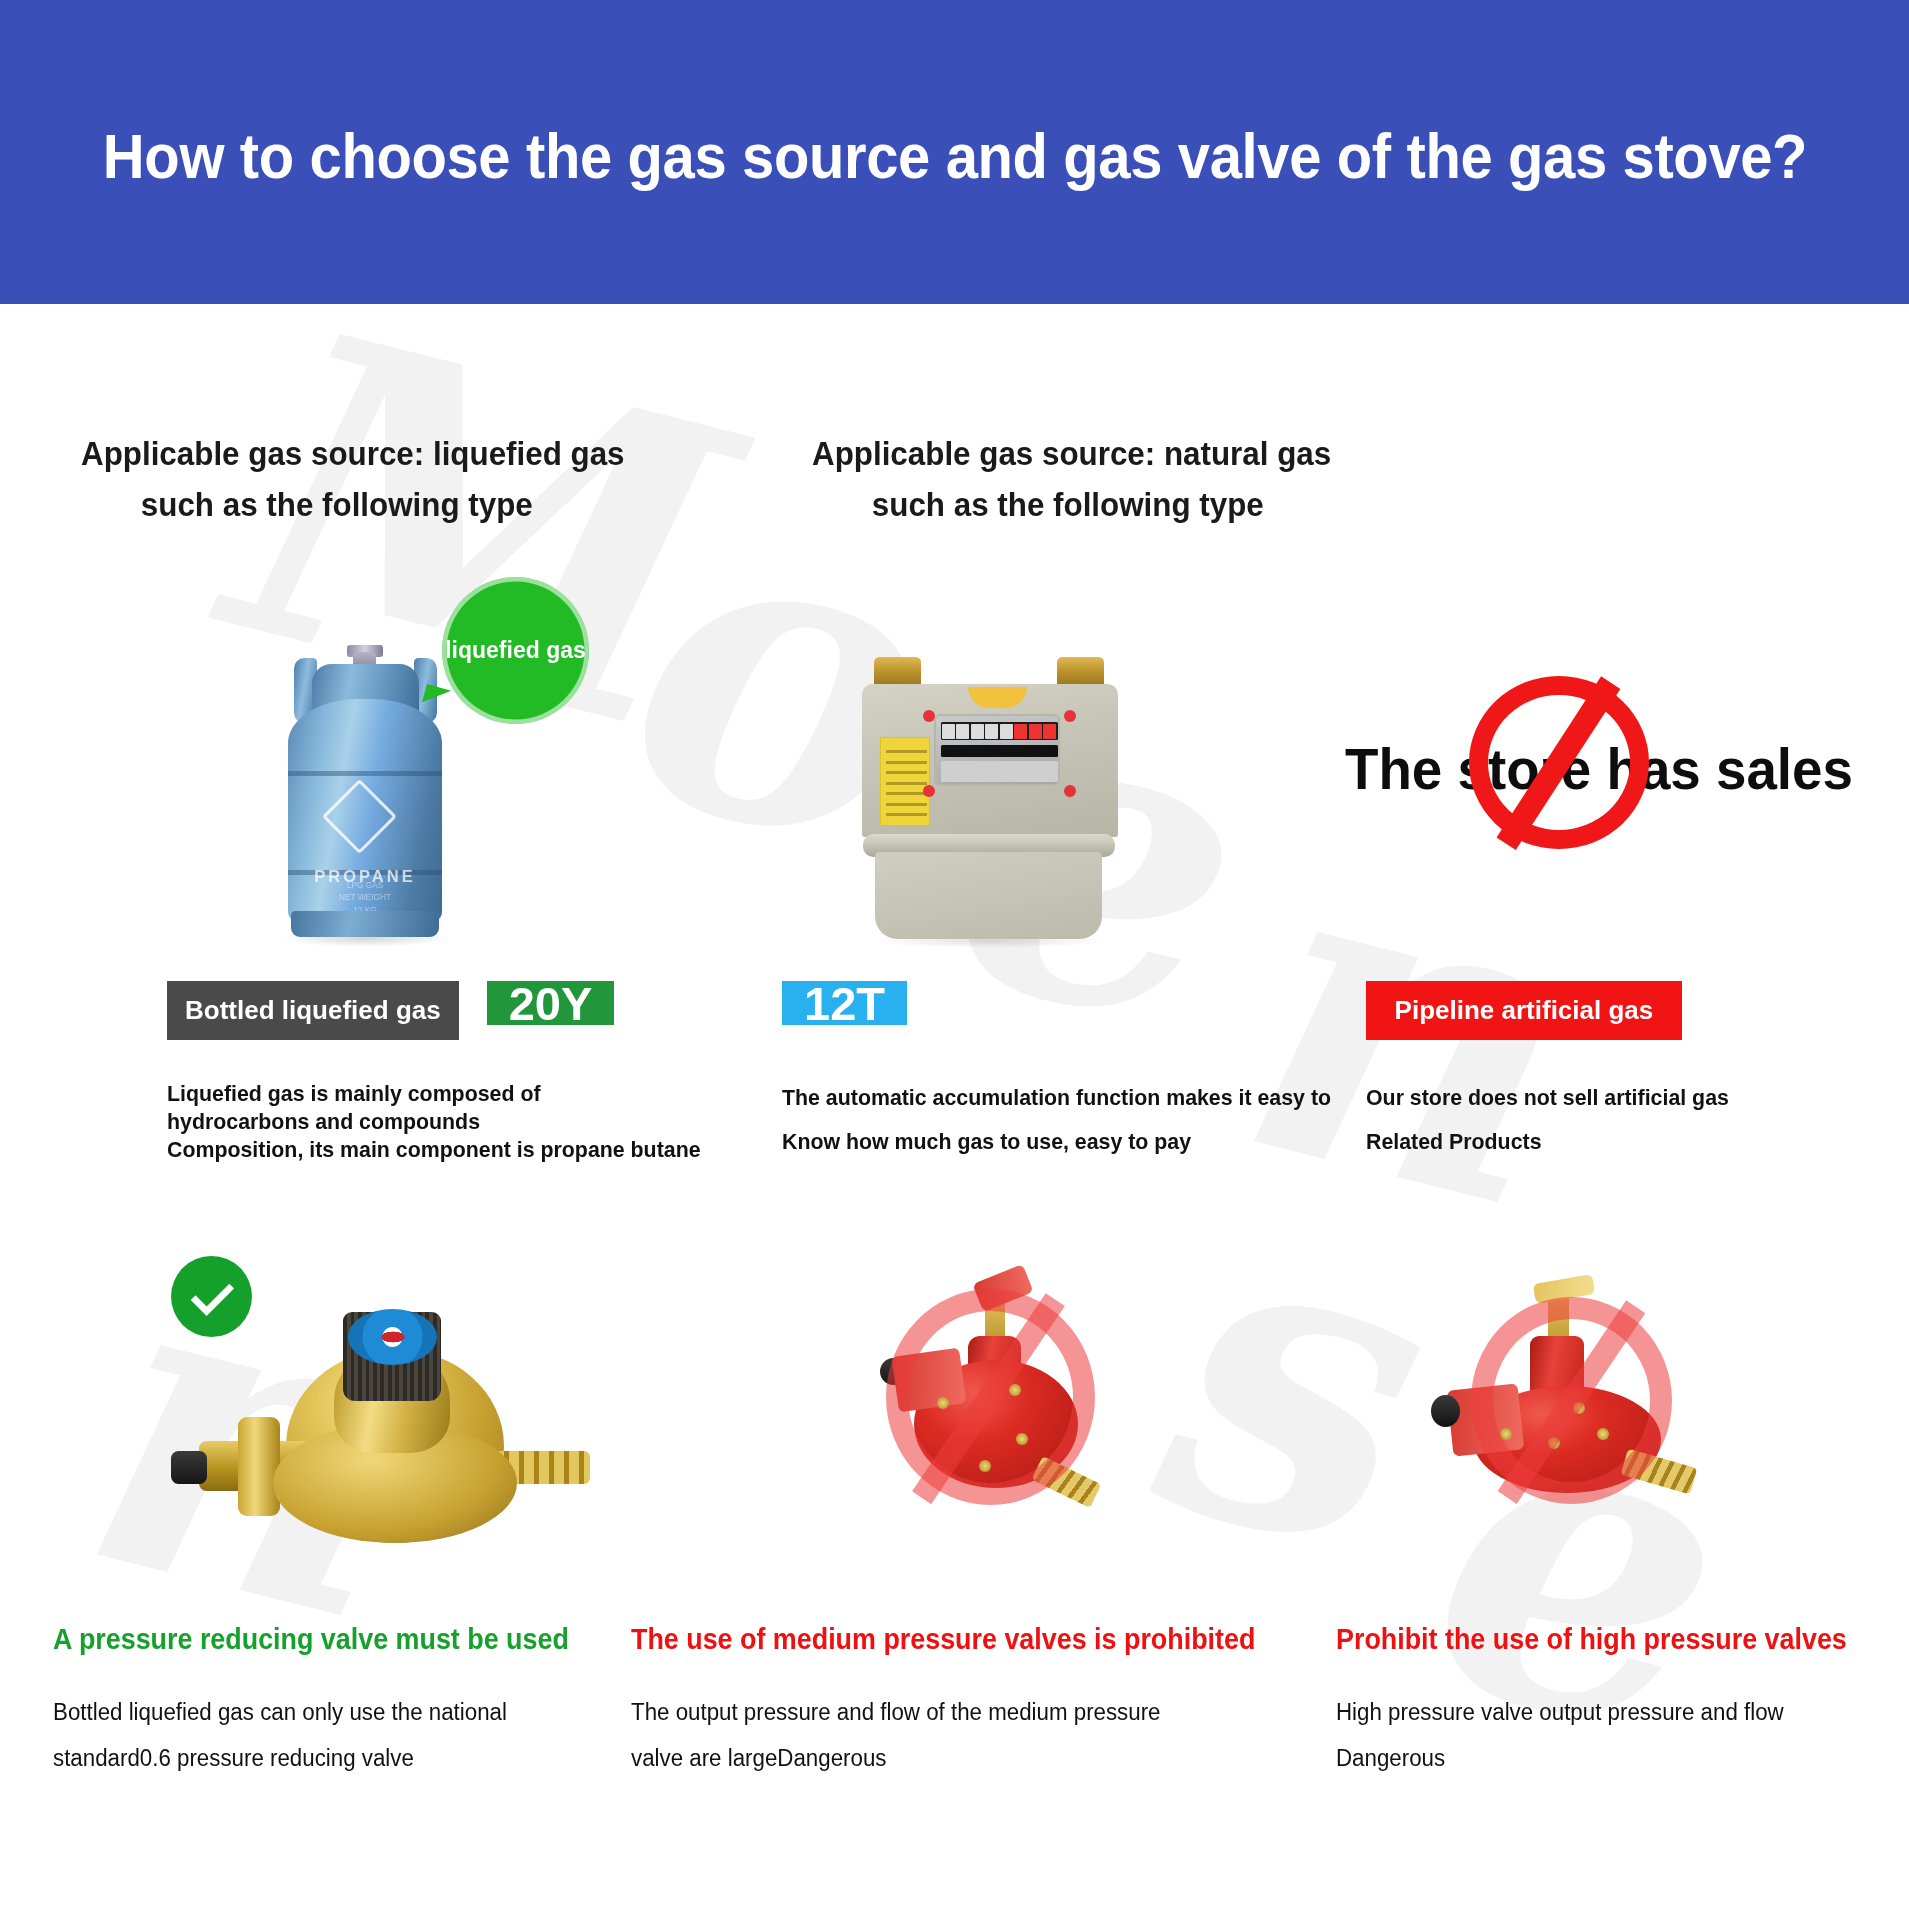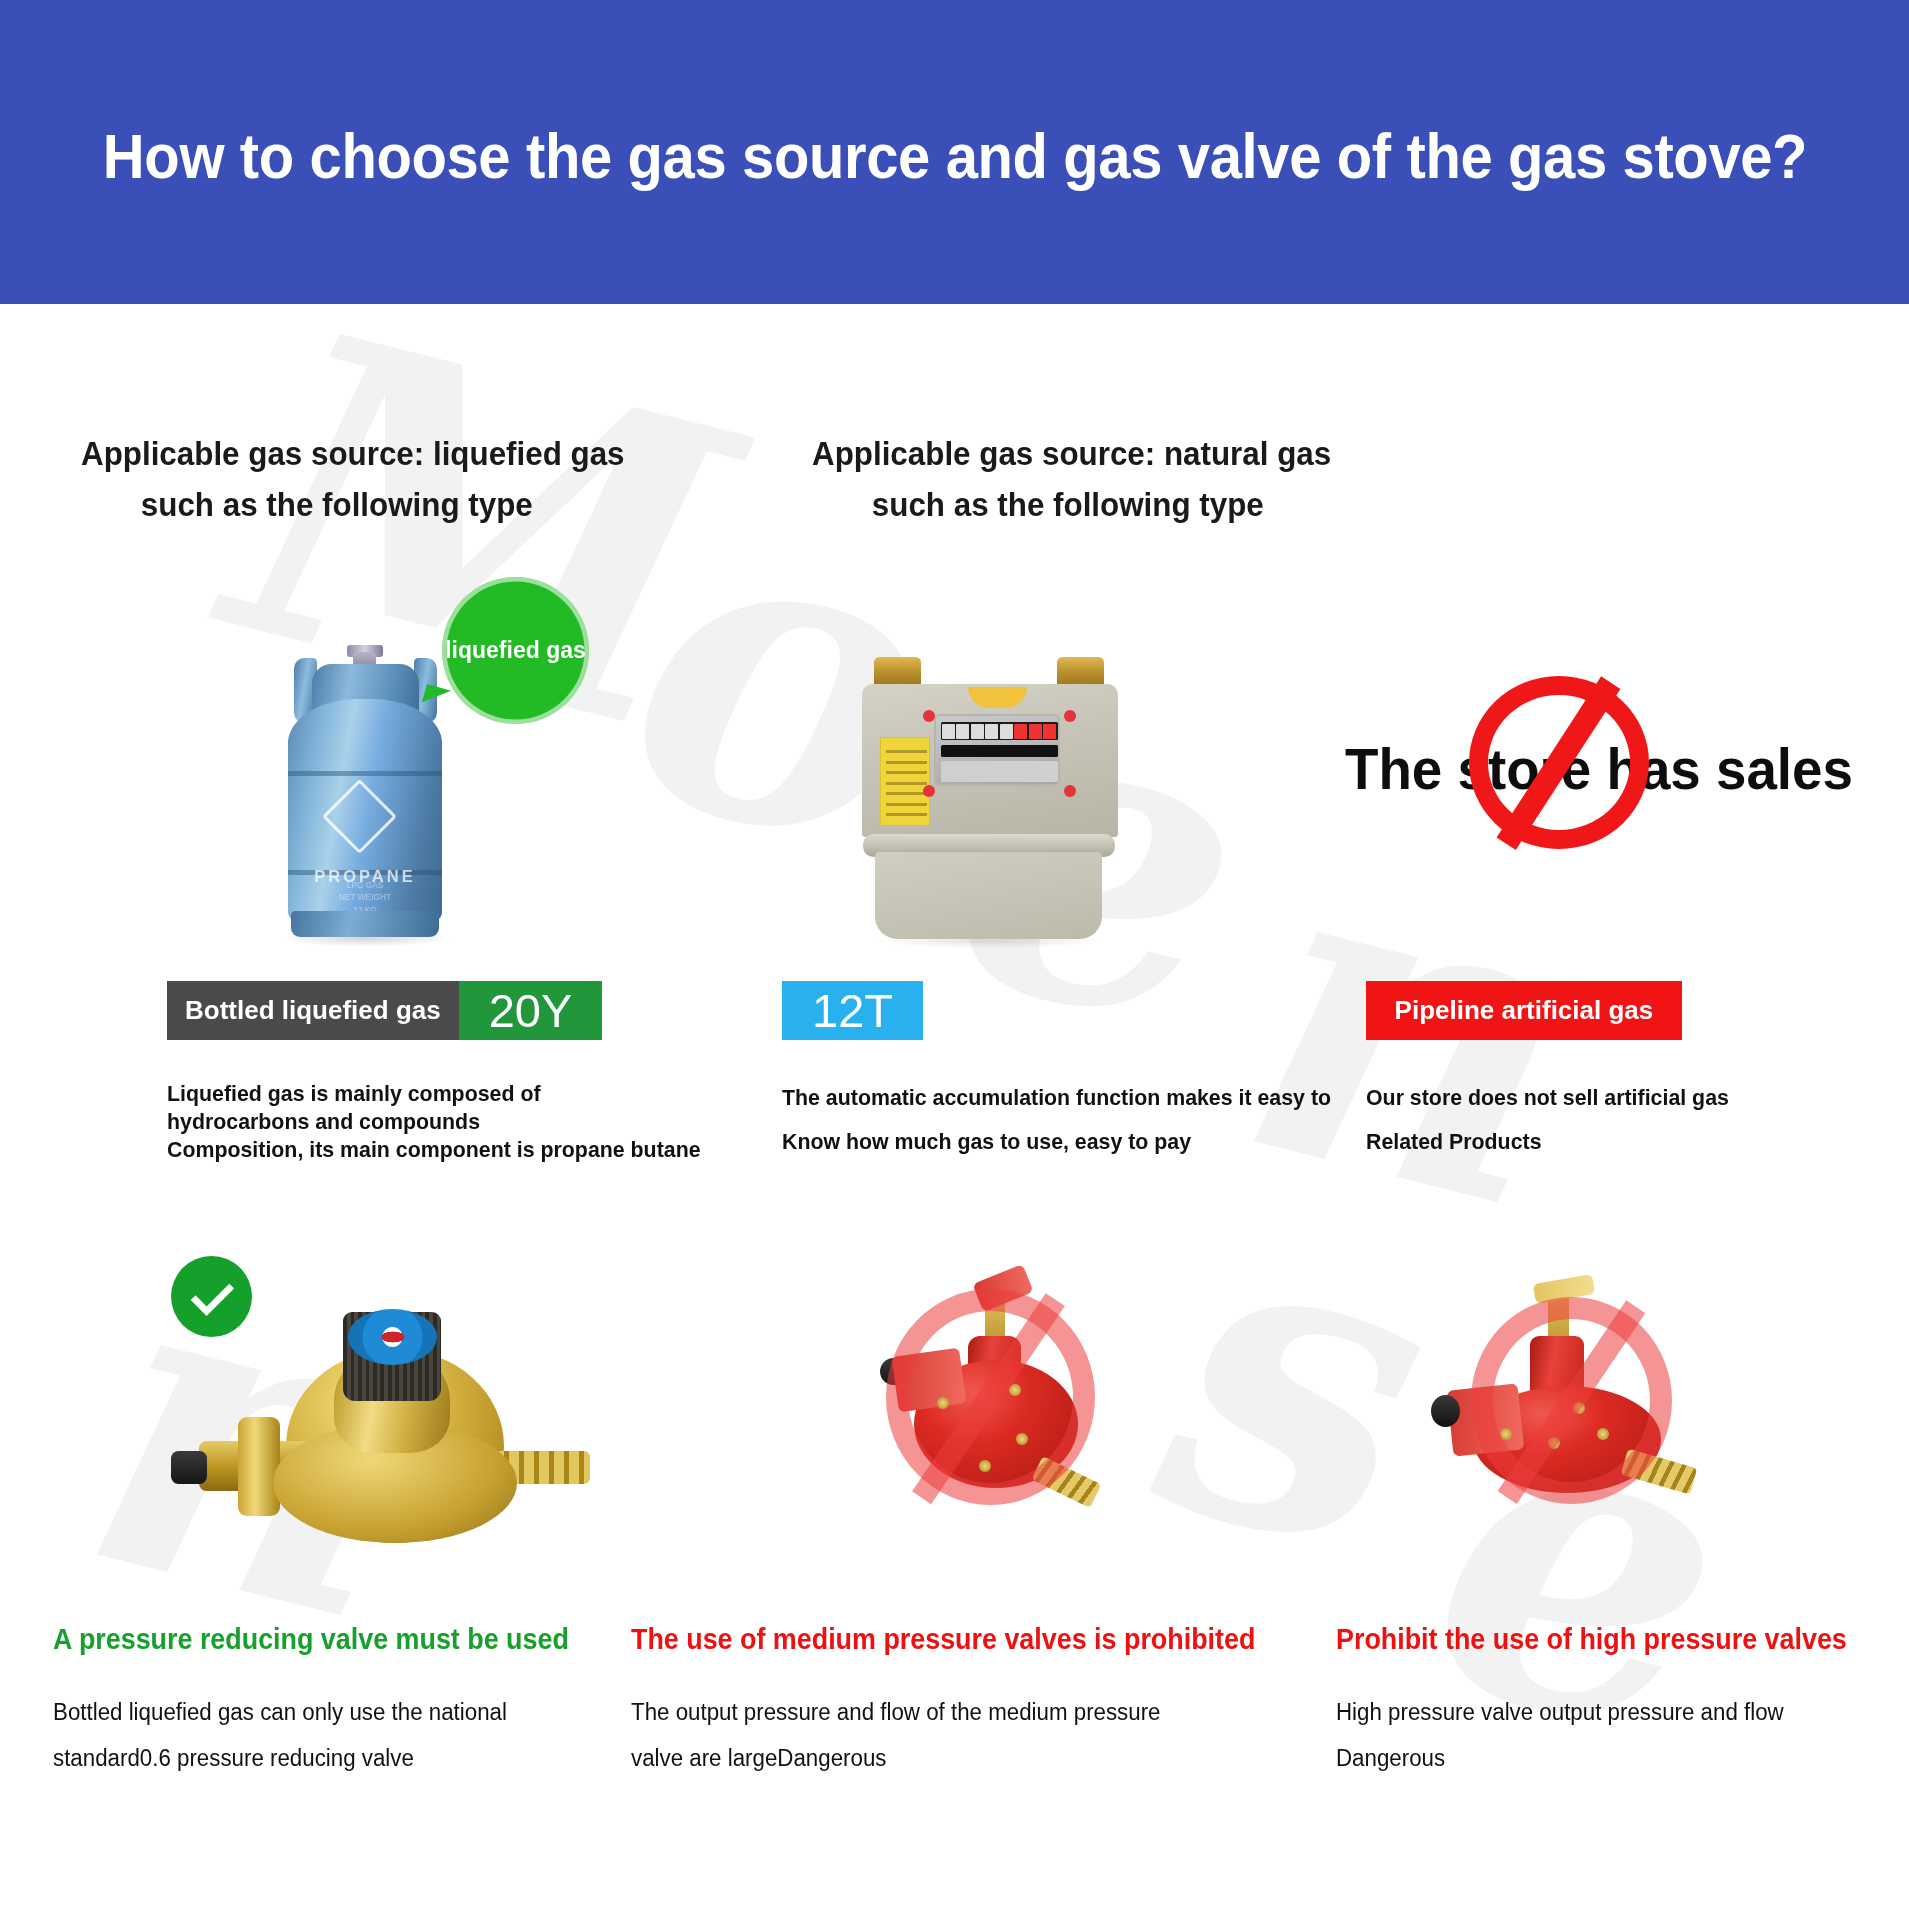--- a/index.html
+++ b/index.html
@@ -236,37 +236,37 @@
   }
   .nosale-text {
     position:absolute; left:1345px; top:736px;
     font-size:57px; font-weight:700; color:#0d0d0d;
     font-family:"Liberation Sans Narrow","Liberation Sans", sans-serif;
     white-space:nowrap;
     transform:scaleX(0.96); transform-origin:left center;
   }
 
   
-  .badge-row { position:absolute; display:flex; align-items:stretch; }
+  .badge-row { position:absolute; display:flex; align-items:stretch;gap:28px; }
   .badge-dark {
     background:#4a4a4a;
     color:#ffffff;
     font-size:26px; font-weight:700;
     font-family:"Liberation Sans Narrow","Liberation Sans", sans-serif;
     display:flex; align-items:center; justify-content:center;
     padding:0 18px;
     height:59px;
   }
   .badge-code {
     color:#ffffff;
-    font-size:47px; font-weight:400;
+    font-size:47px; font-weight:700;
     font-family:"Liberation Sans Narrow","Liberation Sans", sans-serif;
     display:flex; align-items:center; justify-content:center;
-    padding:0 30px;
-    height:59px;
+    padding:0 22px;
+    height:44px;
     line-height:1;
   }
   .badge-solid {
     color:#ffffff;
     font-size:26px; font-weight:700;
     font-family:"Liberation Sans Narrow","Liberation Sans", sans-serif;
     display:flex; align-items:center; justify-content:center;
     padding:0 28.6px;
     height:59px;
   }

